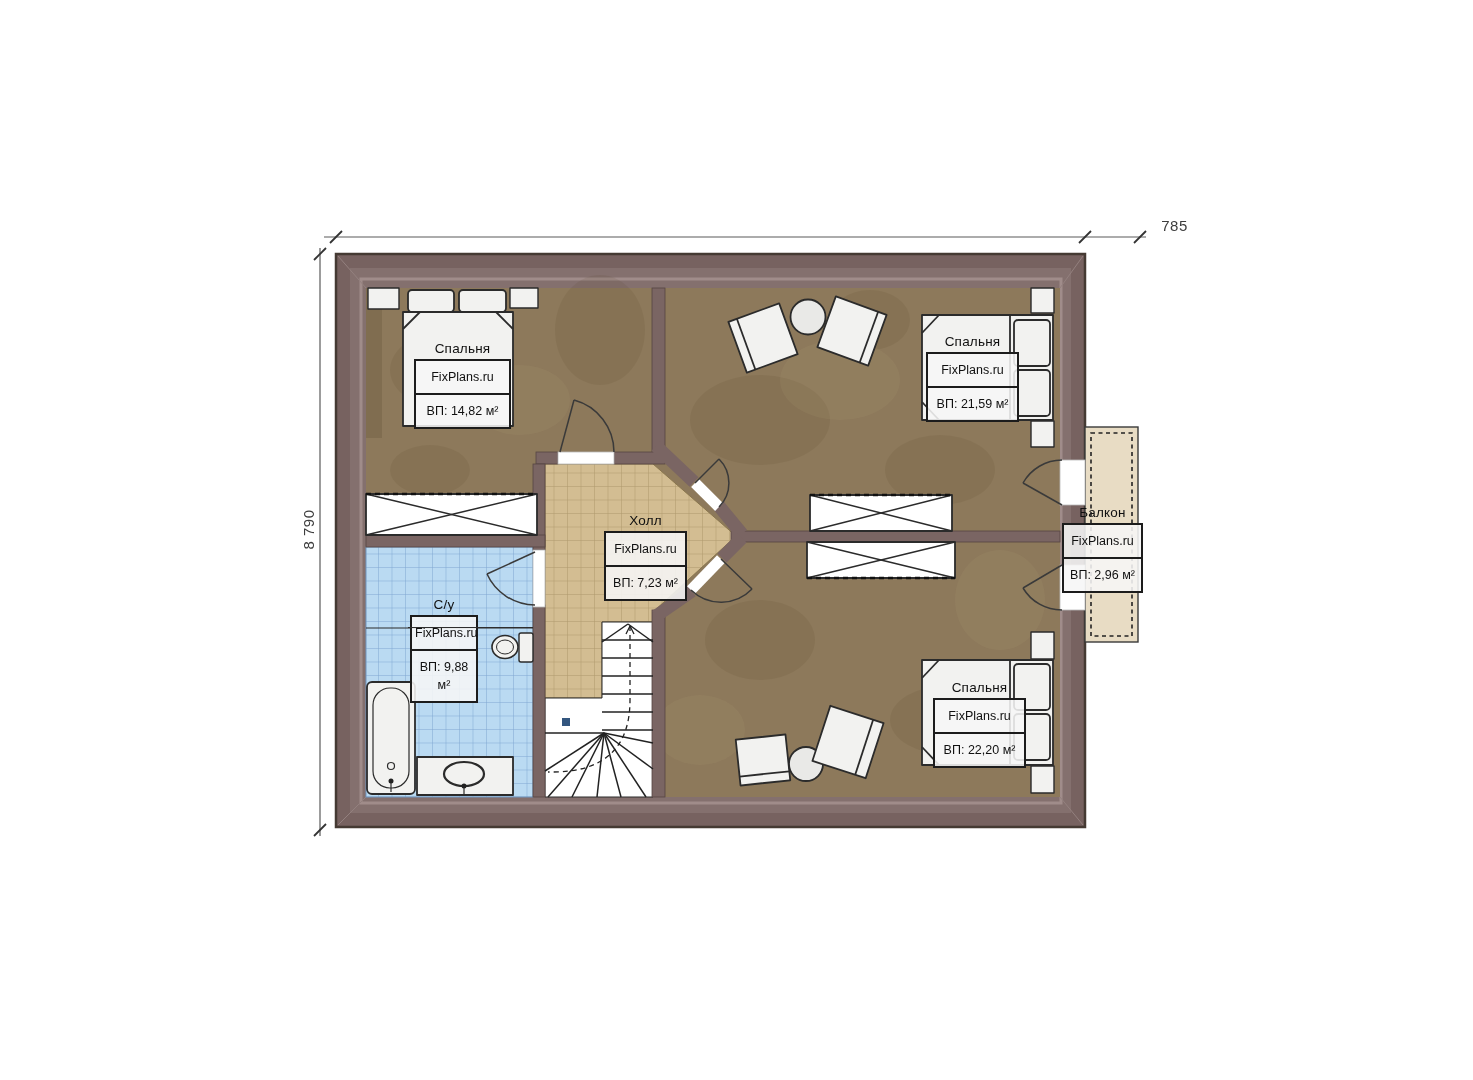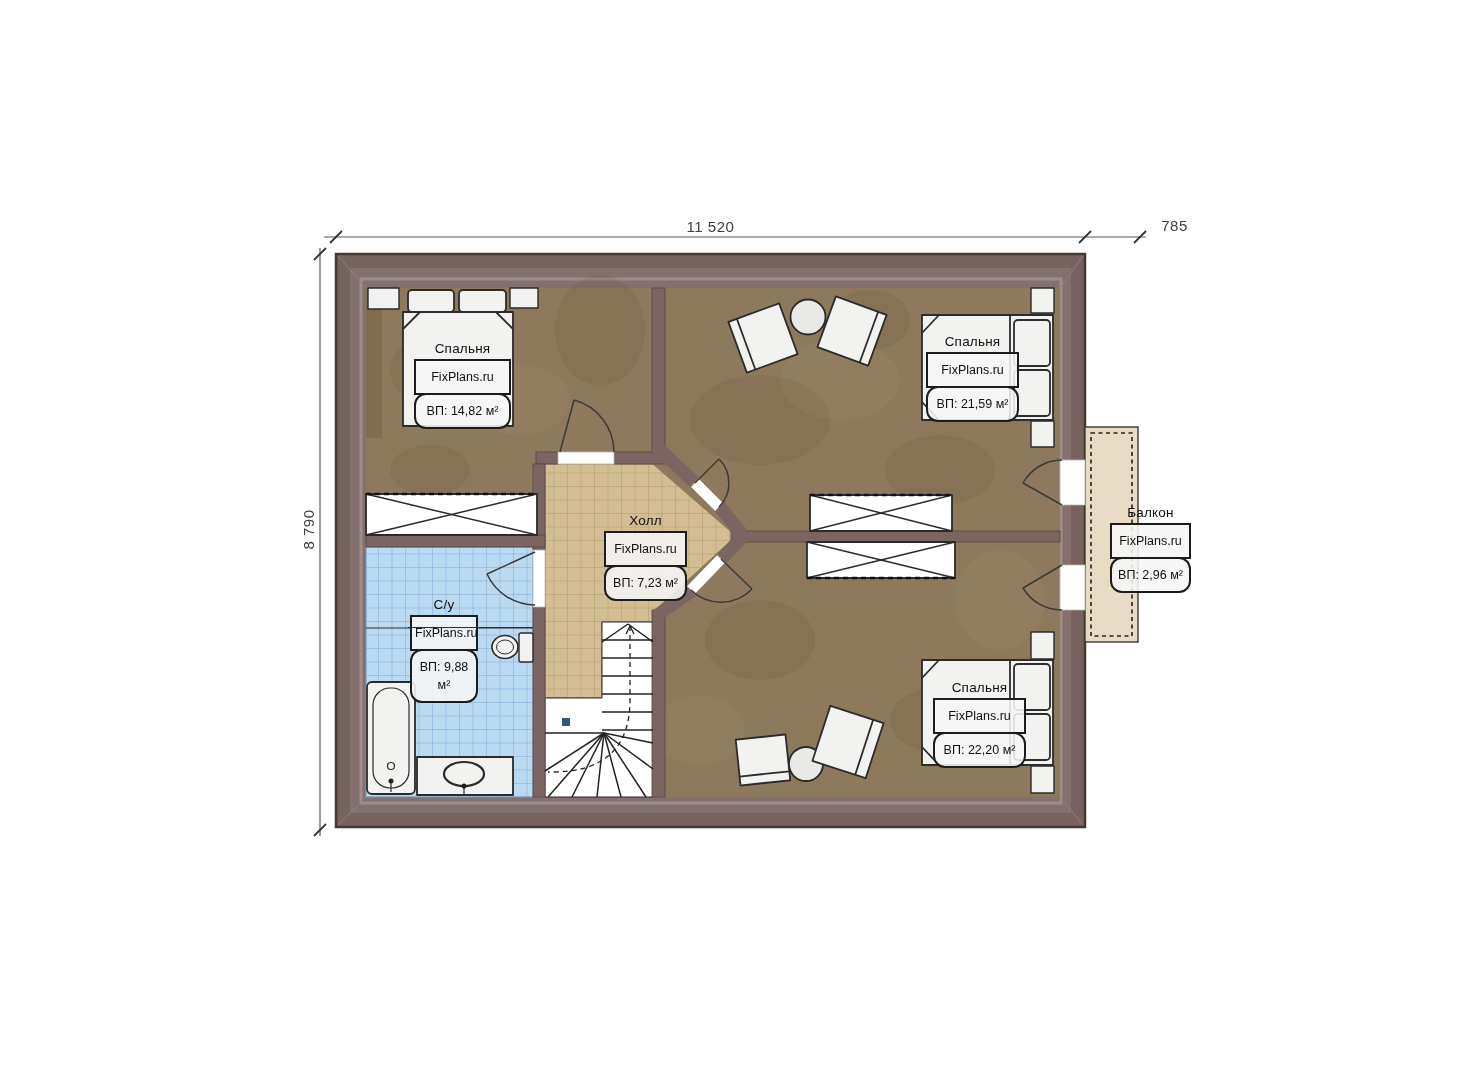--- a/index.html
+++ b/index.html
@@ -5,21 +5,21 @@
   html,body{margin:0;padding:0;background:#ffffff;}
   #canvas{position:relative;width:1473px;height:1080px;background:#ffffff;overflow:hidden;
           font-family:"Liberation Sans", sans-serif;}
   svg{position:absolute;left:0;top:0;}
   .dim-text{position:absolute;color:#3d3d3d;font-size:15px;text-align:center;letter-spacing:0.5px;}
   .dim-left{transform:rotate(-90deg);transform-origin:center center;}
   .room-label{position:absolute;text-align:center;}
   .room-name{font-weight:normal;font-size:13.5px;color:#101010;margin-bottom:3px;letter-spacing:0.2px;}
   .label-box{border:2px solid #1c1c1c;background:rgba(246,246,246,0.88);font-size:12.5px;
              color:#101010;text-align:center;padding:7px 3px;line-height:1.45;}
-  .label-box.area{margin-top:-2px;border-radius:12px;}
+  .label-box.area{margin-top:-2px;}
   .strike-line{position:absolute;border-top:1.5px solid #2e2e2e;}
 </style>
 </head>
 <body>
 
 <div id="canvas">
 
   <svg width="1473" height="1080" viewBox="0 0 1473 1080">
     <defs>
       <pattern id="tileHall" width="13.5" height="13.5" patternUnits="userSpaceOnUse">
@@ -250,21 +250,20 @@
       <g stroke="#333333" stroke-width="1.8">
         <line x1="330" y1="243" x2="342" y2="231"></line>
         <line x1="1079" y1="243" x2="1091" y2="231"></line>
         <line x1="1134" y1="243" x2="1146" y2="231"></line>
         <line x1="314" y1="260" x2="326" y2="248"></line>
         <line x1="314" y1="836" x2="326" y2="824"></line>
       </g>
     </g>
   </svg>
 
-  <div class="dim-text" style="left:336px;top:218px;width:749px;">11 520</div>
   <div class="dim-text" style="left:1147px;top:217px;width:55px;">785</div>
   <div class="dim-text dim-left" style="left:278px;top:521px;width:60px;">8 790</div>
 
   <div class="room-label" style="left:414px;top:341px;width:97px;">
     <div class="room-name">Спальня</div>
     <div class="label-box brand">FixPlans.ru</div>
     <div class="label-box area">ВП: 14,82 м²</div>
   </div>
 
   <div class="room-label" style="left:926px;top:334px;width:93px;">
@@ -284,21 +283,21 @@
     <div class="label-box brand">FixPlans.ru</div>
     <div class="label-box area">ВП: 9,88 м²</div>
   </div>
 
   <div class="room-label" style="left:933px;top:680px;width:93px;">
     <div class="room-name">Спальня</div>
     <div class="label-box brand">FixPlans.ru</div>
     <div class="label-box area">ВП: 22,20 м²</div>
   </div>
 
-  <div class="room-label" style="left:1062px;top:505px;width:81px;margin-left:48px;">
+  <div class="room-label" style="left:1062px;top:505px;width:81px;">
     <div class="room-name">Балкон</div>
     <div class="label-box brand">FixPlans.ru</div>
     <div class="label-box area">ВП: 2,96 м²</div>
   </div>
 
   <div class="strike-line" style="left:408px;top:627px;width:125px;"></div>
 
 </div>
 
 </body></html>

